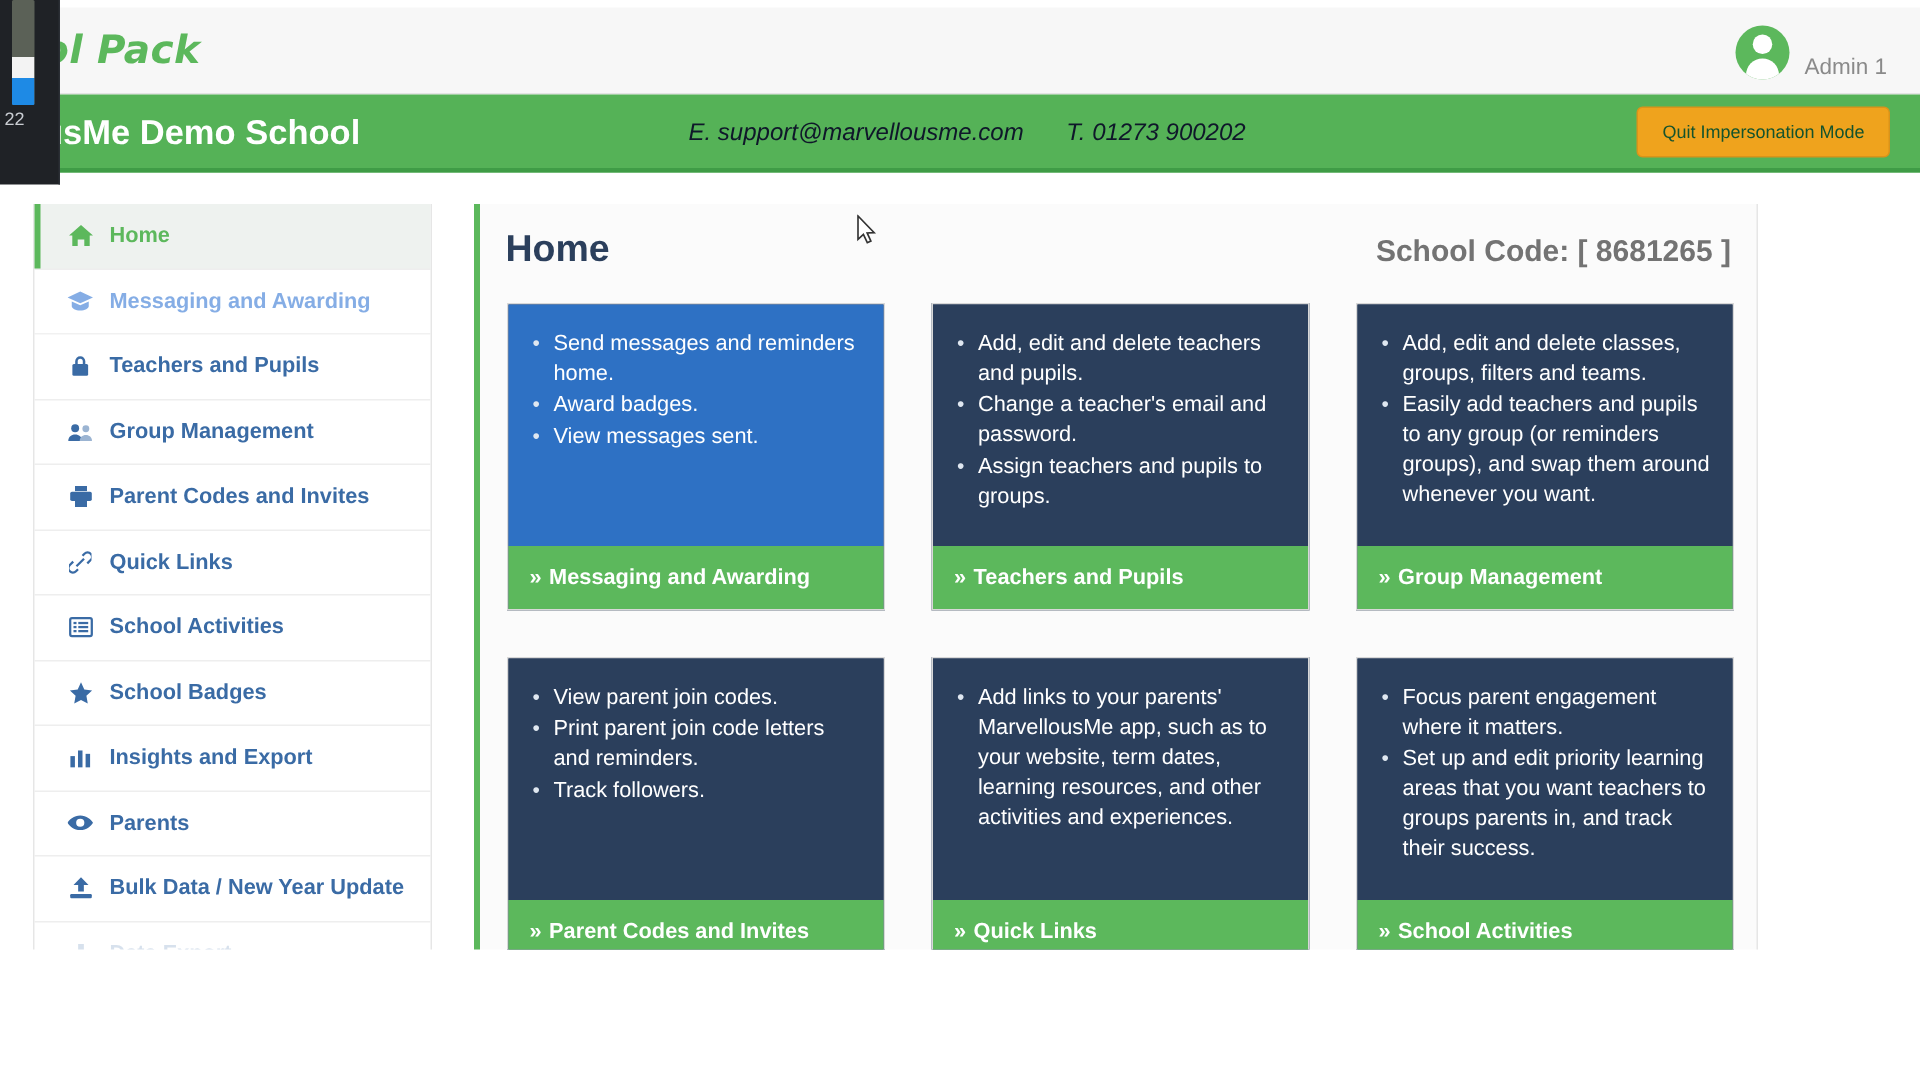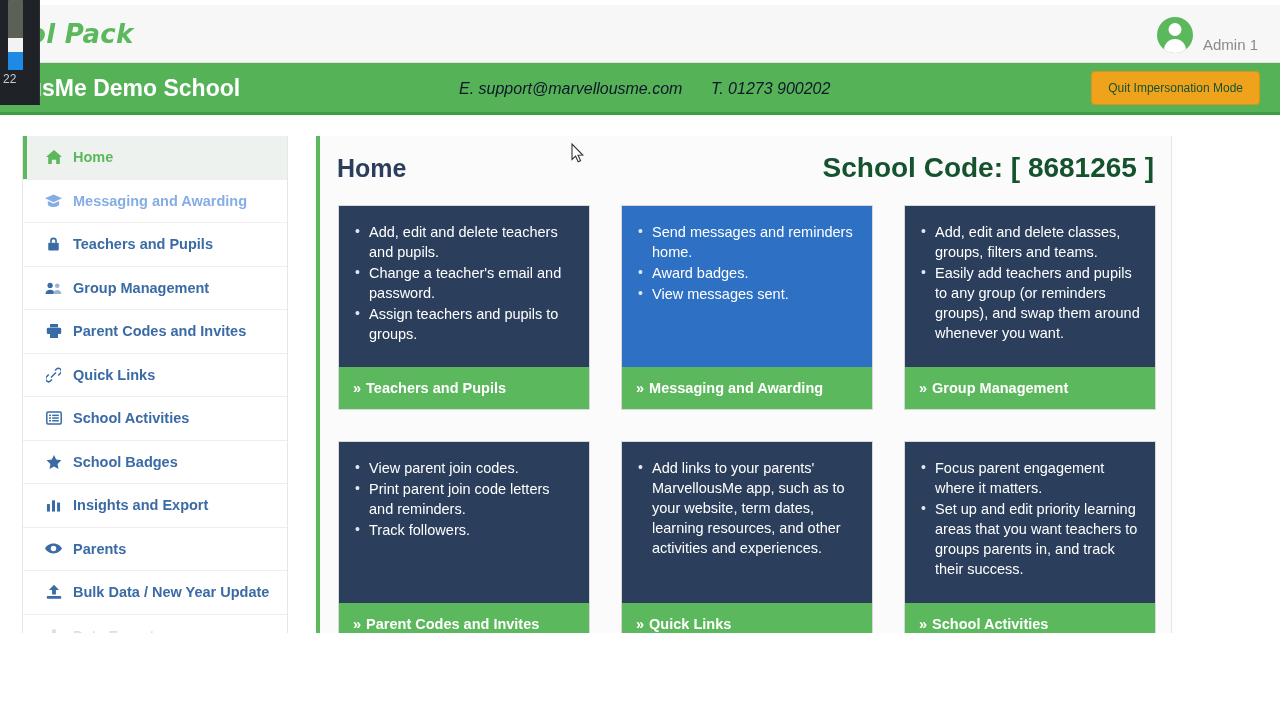--- a/index.html
+++ b/index.html
@@ -95,21 +95,21 @@
     position: absolute; left: 316px; top: 0; width: 856px;
     background: #fbfbfb; border: 1px solid #e6e6e6; border-top: none;
     border-left: 4px solid #5cb85c;
     min-height: 497px;
   }
   .main-head {
     display: flex; align-items: baseline; justify-content: space-between;
     padding: 16px 17px 0 17px;
   }
   .main-title { font-size: 25px; font-weight: 700; color: #2b3f5c; }
-  .school-code { font-size: 28px; font-weight: 700; color: #14532d; white-space: nowrap; }
+  .school-code { font-size: 20px; font-weight: 700; color: #737373; white-space: nowrap; }
 
   .cards {
     display: grid; grid-template-columns: repeat(3, 252px);
     gap: 31px 31px; padding: 21px 0 0 18px;
   }
   .card { border: 1px solid #d8d8d8; background: #2b3f5c; display:flex; flex-direction:column; cursor:pointer; }
   .card.row1 { height: 205px; }
   .card.row2 { height: 205px; }
   .card.hot .card-body { background: #2e71c4; }
   .card-body { flex: 1 1 auto; background: #2b3f5c; padding: 16px 14px 8px 14px; }
@@ -125,21 +125,21 @@
     background: #5cb85c; color:#ffffff; font-size: 14.5px; font-weight: 700;
     padding: 13px 14px; white-space: nowrap;
   }
   .card-foot .chev { margin-right: 5px; }
 
   
   .cursor { position: absolute; left: 571px; top: 143px; width: 14px; height: 20px; }
 
   
   .os-overlay {
-    position: absolute; left: 0; top: 0; width: 40px; height: 105px;
+    position: absolute; left: 0; top: 0; width: 40px; height: 123px;
     background: #1f2226; border-right: 1px solid #2b2f35;
   }
   .os-slider {
     position: absolute; left: 8px; top: 0px; width: 15px; height: 70px;
     background: #5b6157; border-radius: 1px; overflow: hidden;
   }
   .os-slider .knob { position:absolute; left:0; top:38px; width:15px; height:14px; background:#f3f3f3; }
   .os-slider .fill { position:absolute; left:0; top:52px; width:15px; height:18px; background:#1e8ae5; }
   .os-val { position: absolute; left: 3px; top: 72px; font-size: 12px; color: #c9cdd2; }
 </style>
@@ -298,43 +298,43 @@
       </nav>
 
       <section class="main">
         <div class="main-head">
           <h1 class="main-title">Home</h1>
           <div class="school-code">School Code: [ 8681265 ]</div>
         </div>
 
         <div class="cards">
 
+          <div class="card row1 hot">
+            <div class="card-body">
+              <ul>
+                <li>Send messages and reminders home.</li>
+                <li>Award badges.</li>
+                <li>View messages sent.</li>
+              </ul>
+            </div>
+            <div class="card-foot">
+              <span class="chev">»</span><span>Messaging and Awarding</span>
+            </div>
+          </div>
+
           <div class="card row1">
             <div class="card-body">
               <ul>
                 <li>Add, edit and delete teachers and pupils.</li>
                 <li>Change a teacher's email and password.</li>
                 <li>Assign teachers and pupils to groups.</li>
               </ul>
             </div>
             <div class="card-foot">
               <span class="chev">»</span><span>Teachers and Pupils</span>
-            </div>
-          </div>
-
-          <div class="card row1 hot">
-            <div class="card-body">
-              <ul>
-                <li>Send messages and reminders home.</li>
-                <li>Award badges.</li>
-                <li>View messages sent.</li>
-              </ul>
-            </div>
-            <div class="card-foot">
-              <span class="chev">»</span><span>Messaging and Awarding</span>
             </div>
           </div>
 
           <div class="card row1">
             <div class="card-body">
               <ul>
                 <li>Add, edit and delete classes, groups, filters and teams.</li>
                 <li>Easily add teachers and pupils to any group (or reminders groups), and swap them around whenever you want.</li>
               </ul>
             </div>

